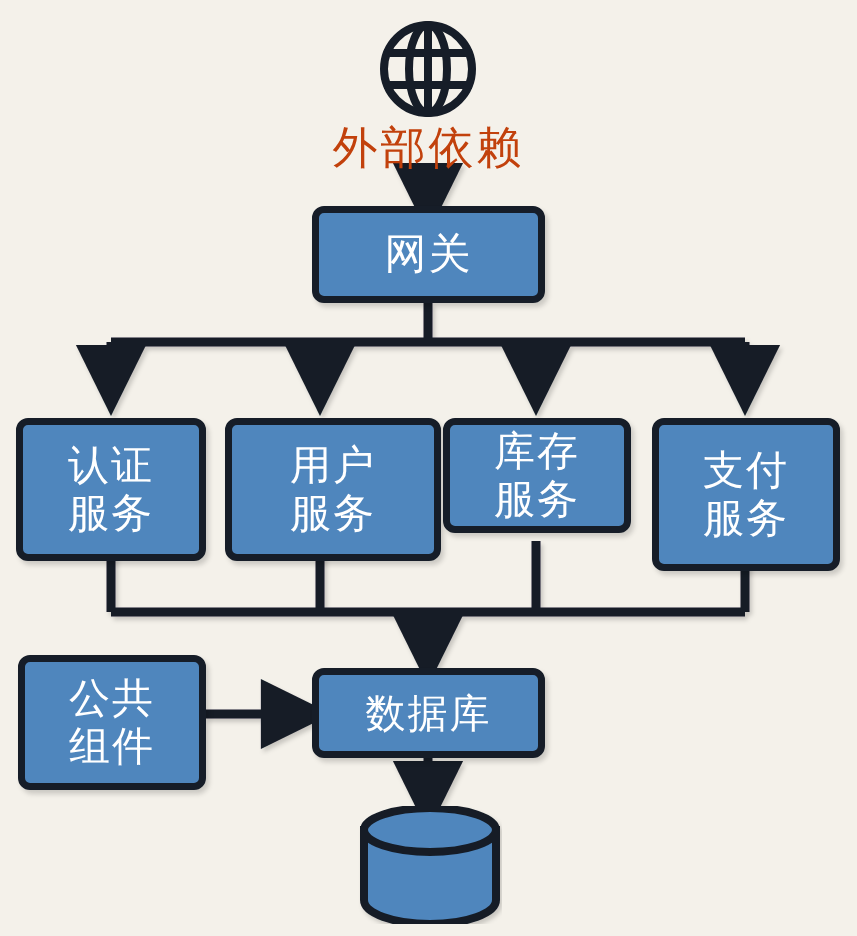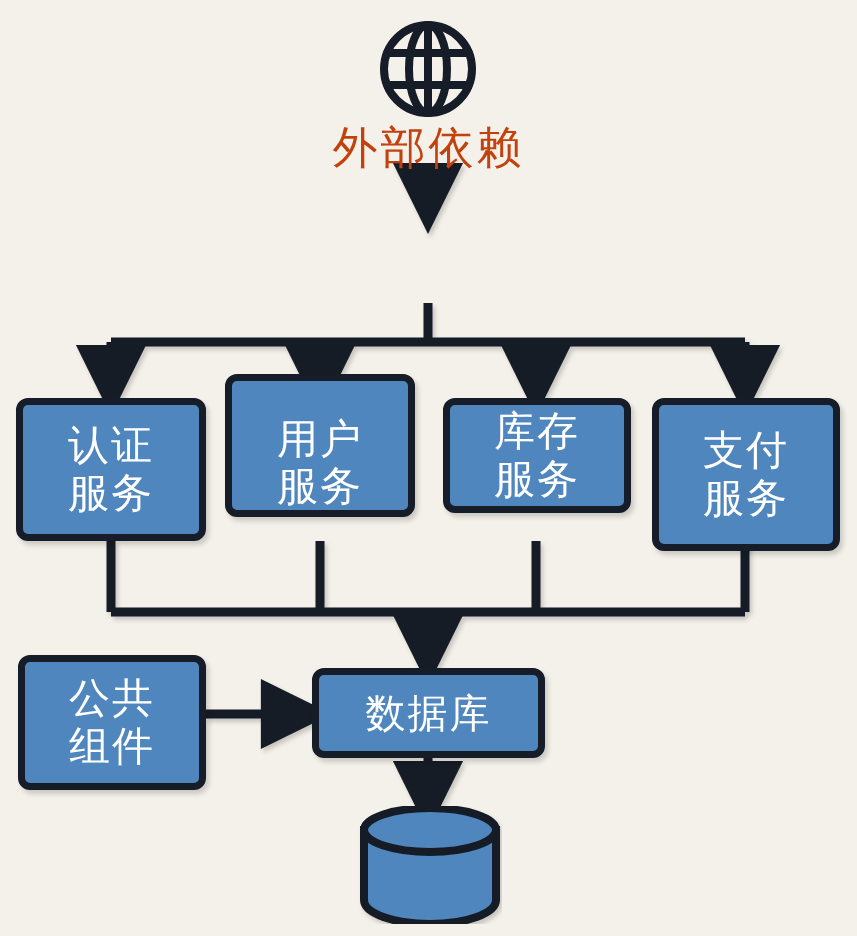--- a/index.html
+++ b/index.html
@@ -40,21 +40,21 @@
     color: #ffffff;
     line-height: 1.15;
     white-space: pre-line;
     box-shadow: 3px 4px 5px rgba(0,0,0,0.17);
   }
   .node-label {
     display: block;
     white-space: pre-line;
     letter-spacing: 2px;
   }
-  .svc { font-size: 41px; }
+  .svc { font-size: 41px; margin-top: 20px; }
   .gw  { font-size: 42px; }
   .db  { font-size: 40px; }
   .cc  { font-size: 41px; }
 
   #ext-label {
     position: absolute;
     left: 0;
     top: 118px;
     width: 857px;
     text-align: center;
@@ -124,27 +124,30 @@
       <circle cx="52" cy="49" r="44"></circle>
       <ellipse cx="52" cy="49" rx="19" ry="44"></ellipse>
       <line x1="8" y1="33" x2="96" y2="33"></line>
       <line x1="8" y1="65" x2="96" y2="65"></line>
       <line x1="52" y1="5" x2="52" y2="93"></line>
     </g>
   </svg>
 
   <div id="ext-label">外部依赖</div>
 
+  <div class="node gw" style="left:312px; top:206px; width:233px; height:97px;">
+    <span class="node-label">网关</span>
+  </div>
 
   <div class="node svc" style="left:16px; top:398px; width:190px; height:143px;">
     <span class="node-label">认证
 服务</span>
   </div>
 
-  <div class="node svc" style="left:225px; top:374px; width:190px; height:143px;align-items:flex-end;">
+  <div class="node svc" style="left:225px; top:398px; width:216px; height:143px;">
     <span class="node-label">用户
 服务</span>
   </div>
 
   <div class="node svc" style="left:443px; top:398px; width:188px; height:115px;">
     <span class="node-label">库存
 服务</span>
   </div>
 
   <div class="node svc" style="left:652px; top:398px; width:188px; height:153px;">

